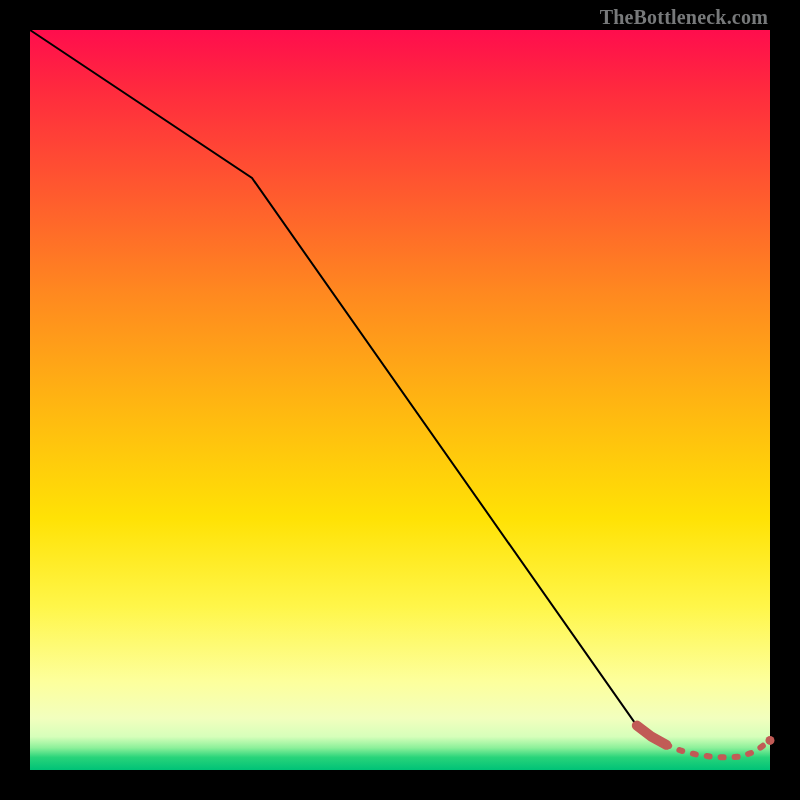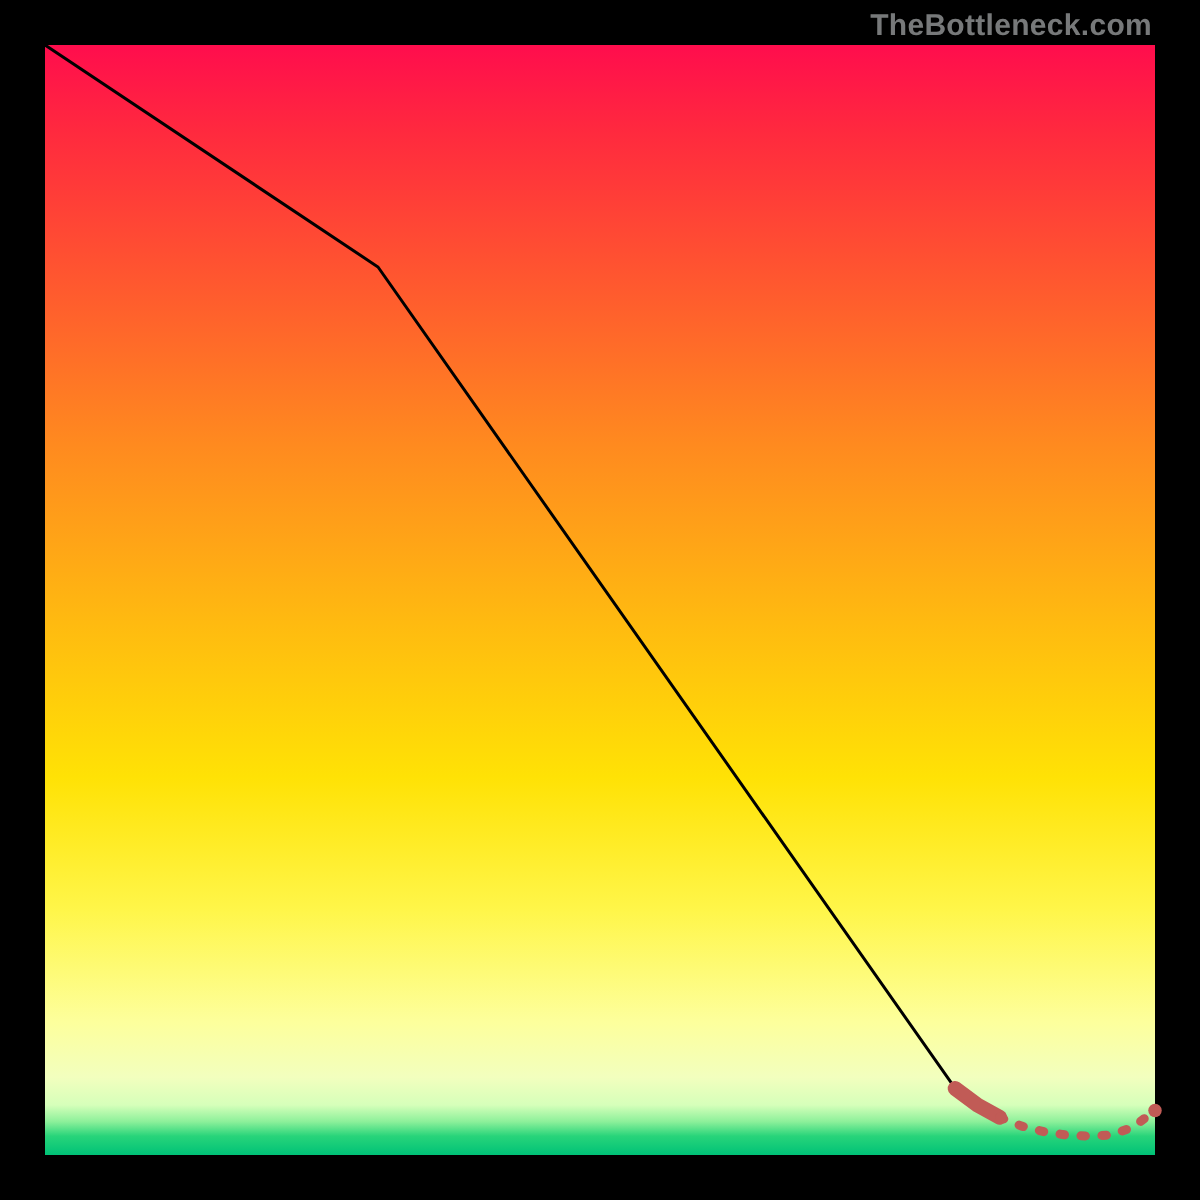--- a/index.html
+++ b/index.html
@@ -45,20 +45,21 @@
   }
   .watermark {
     position: absolute;
     top: 6px;
     right: 32px;
     color: #77797a;
     font-size: 20px;
     font-weight: 600;
     letter-spacing: 0.2px;
     user-select: none;
+    font-family: Liberation Serif, serif;
   }
   svg.overlay {
     position: absolute;
     left: 0;
     top: 0;
   }
 </style>
 </head>
 <body>
 

